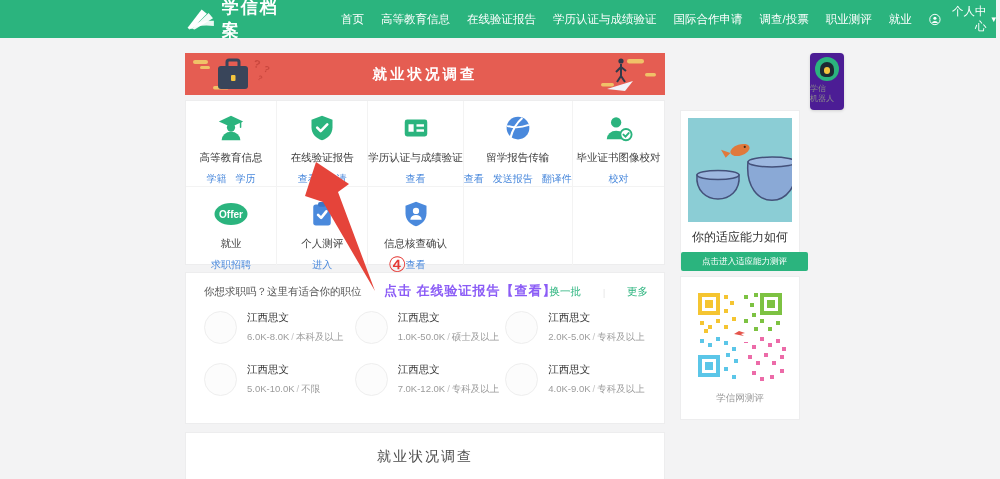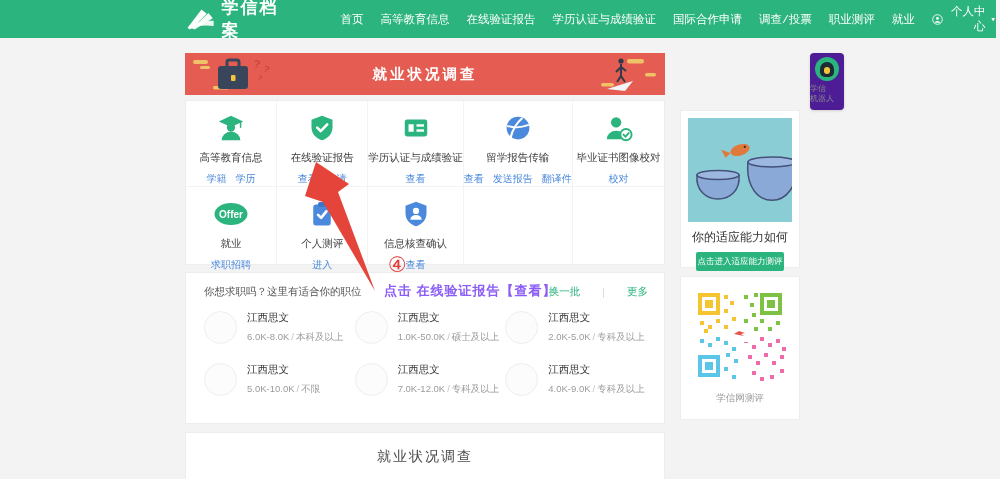--- a/index.html
+++ b/index.html
@@ -4,21 +4,21 @@
 <style>
   * { margin:0; padding:0; box-sizing:border-box; }
   body { font-family:"Liberation Sans","DejaVu Sans",sans-serif; }
   .page { position:relative; width:1000px; height:479px; background:#f3f3f4; overflow:hidden; }
 
   
   .navbar { position:absolute; top:0; left:0; right:4px; height:38px; background:#2bb47e;
             display:flex; align-items:center; padding-left:185px; }
   .logo { display:flex; align-items:center; gap:7px; margin-right:44px; cursor:pointer; }
   .logo-text { color:#fff; font-size:17px; font-weight:bold; letter-spacing:2px; }
-  .nav-menu { display:flex; align-items:center; gap:17px;font-family:Liberation Mono, monospace; }
+  .nav-menu { display:flex; align-items:center; gap:17px; }
   .nav-item { color:#fff; font-size:11.5px; text-decoration:none; white-space:nowrap; cursor:pointer; }
   .user-menu { display:flex; align-items:center; gap:4px; color:#fff; font-size:11.5px; cursor:pointer;text-align:right; }
   .caret { font-size:9px; margin-left:1px; }
 
   
   .card { position:absolute; background:#fff; border:1px solid #ededee; }
 
   
   .banner { position:absolute; left:185px; top:53px; width:480px; height:42px; background:#e55d52;
             display:flex; align-items:center; justify-content:center; cursor:pointer; }
@@ -34,41 +34,41 @@
                   border-right:1px solid #f3f3f3; border-bottom:1px solid #f3f3f3; }
   .service-cell:nth-child(5n) { border-right:none; }
   .service-cell:nth-child(n+6) { border-bottom:none; }
   .svc-icon { height:30px; display:flex; align-items:center; }
   .svc-title { font-size:10.5px; color:#404040; margin-top:8px; white-space:nowrap; }
   .svc-links { display:flex; gap:9px; margin-top:7px; }
   .svc-links a { font-size:10px; color:#4a89dc; text-decoration:none; cursor:pointer; white-space:nowrap; }
 
   
   .jobs { left:185px; top:272px; width:480px; height:152px; }
-  .jobs-header { display:flex; justify-content:space-between; align-items:center; padding:12px 16px 0 18px; }
+  .jobs-header { display:flex; justify-content:space-between; align-items:center; padding:12px 16px 0 18px;font-family:Liberation Serif, serif; }
   .jobs-title { font-size:10.5px; color:#555; }
   .jobs-actions { display:flex; align-items:center; gap:22px; font-size:10.5px; }
   .jobs-actions a { color:#2bb47e; text-decoration:none; cursor:pointer; }
   .jobs-divider { color:#d8d8d8; }
   .jobs-grid { display:grid; grid-template-columns:repeat(3,1fr); padding:12px 8px 0 18px; row-gap:19px; }
   .job-item { display:flex; align-items:center; gap:10px; cursor:pointer; }
   .job-avatar { width:33px; height:33px; border-radius:50%; background:#fcfcfc; border:1px solid #eee; flex:none; }
   .job-name { font-size:10.5px; color:#333; margin-bottom:6px; }
   .job-meta { font-size:9.5px; color:#9b9b9b; white-space:nowrap; }
   .job-meta .sep { color:#c4c4c4; padding:0 2px; }
 
   
   .survey { left:185px; top:432px; width:480px; height:70px; text-align:center; }
   .survey-title { font-size:14px; color:#4c4c4c; margin-top:15px; letter-spacing:2px; }
 
   
   .ability-card { left:680px; top:110px; width:120px; height:158px; }
   .ability-ill { width:104px; height:104px; margin:7px auto 0; display:block; }
   .ability-q { font-size:12px; color:#333; text-align:center; margin-top:7px; white-space:nowrap; }
-  .ability-btn { display:block; width:88px; height:19px; margin:6px auto 0; background:#2bb47e; color:#fff;
+  .ability-btn { display:block; width:127px; height:19px; margin:6px auto 0; background:#2bb47e; color:#fff;
                  font-size:8.5px; border:none; border-radius:2px; cursor:pointer;
                  font-family:"Liberation Sans","DejaVu Sans",sans-serif; }
   .qr-card { left:680px; top:276px; width:120px; height:144px; }
   .qr { display:block; margin:8px auto 0; }
   .qr-label { font-size:9.5px; color:#999; text-align:center; margin-top:7px; }
 
   
   .robot { position:absolute; left:810px; top:53px; width:34px; background:#4c1d95; border-radius:4px;
            box-shadow:0 1px 3px rgba(0,0,0,.14); padding:4px 0 5px; text-align:left; cursor:pointer; }
   .robot-avatar { position:relative; width:24px; height:24px; border-radius:50%; background:#2bb47e; margin:0 auto; overflow:hidden; }

